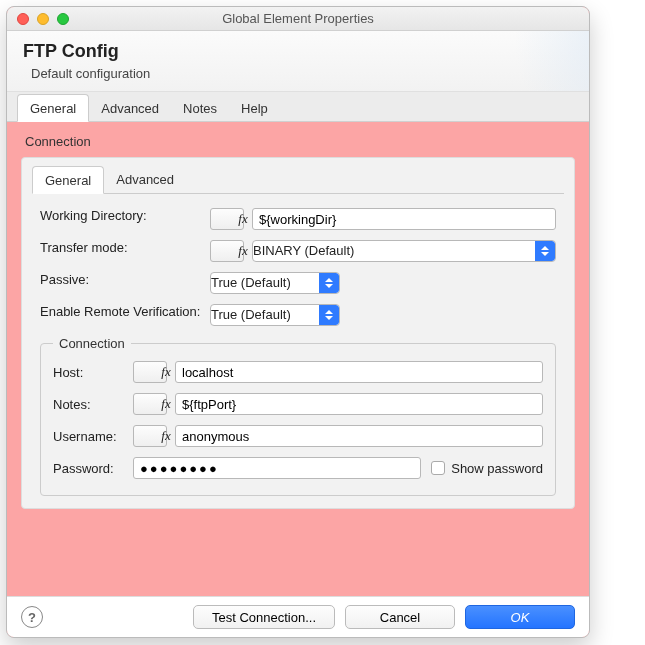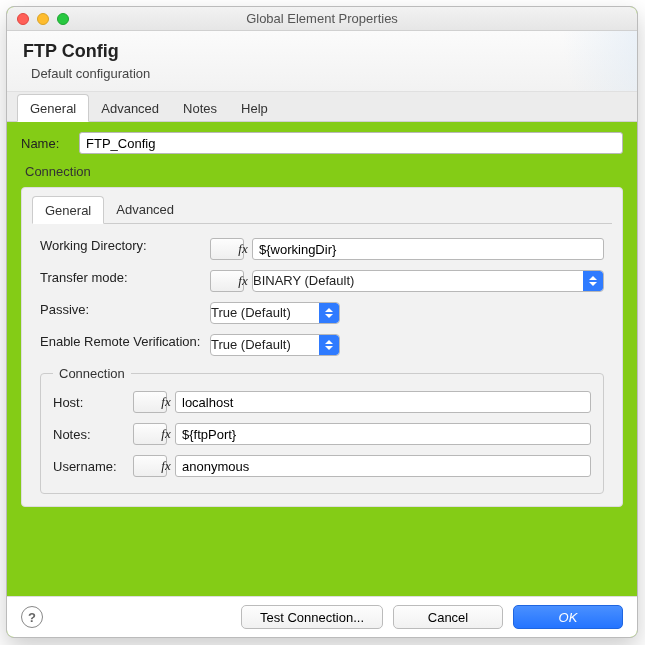--- a/index.html
+++ b/index.html
@@ -6,26 +6,26 @@
   body {
     margin: 0; padding: 0;
     background: #fff;
     font-family: -apple-system, "Helvetica Neue", Arial, sans-serif;
     font-size: 13px; color: #222;
     width: 645px; height: 645px;
     position: relative;
   }
   .window {
     position: absolute; left: 6px; top: 6px;
-    width: 632px; height: 632px;
+    width: 584px; height: 632px;
     border: 1px solid #bbb;
     border-radius: 8px;
     overflow: hidden;
     box-shadow: 0 10px 25px rgba(0,0,0,0.2);
-    background: #84cc16;
+    background: #fca5a5;
     display: flex; flex-direction: column;
   }
   .titlebar {
     height: 24px;
     background: linear-gradient(#f2f2f2,#e6e6e6);
     border-bottom: 1px solid #d0d0d0;
     display: flex; align-items: center;
     position: relative;
   }
   .traffic { display: flex; gap: 8px; margin-left: 10px; }
@@ -175,24 +175,20 @@
 
   <div class="outer-tabs">
     <div class="tab active">General</div>
     <div class="tab">Advanced</div>
     <div class="tab">Notes</div>
     <div class="tab">Help</div>
   </div>
 
   <div class="body">
 
-    <div class="row name-row">
-      <span class="lbl">Name:</span>
-      <input type="text" class="field" value="FTP_Config" style="">
-    </div>
 
     <div class="sub-title">Connection</div>
 
     <div class="panel">
 
       <div class="inner-tabs">
         <div class="tab active">General</div>
         <div class="tab">Advanced</div>
       </div>
 
@@ -243,20 +239,26 @@
             <span class="fx">fx</span>
             <input type="text" class="text-input" style="flex: 1 1 0%;" value="${ftpPort}">
           </div>
 
           <div class="conn-row">
             <span class="form-lbl">Username:</span>
             <span class="fx">fx</span>
             <input type="text" class="text-input" style="flex: 1 1 0%;" value="anonymous">
           </div>
 
+          <div class="conn-row pw-row">
+            <span class="form-lbl">Password:</span>
+            <input type="text" class="text-input pw-dots" style="flex: 1 1 0%;" value="●●●●●●●●">
+            <span class="checkbox"></span>
+            <span>Show password</span>
+          </div>
         </fieldset>
 
       </div>
     </div>
   </div>
 
   <div class="footer">
     <div class="help">?</div>
     <div class="spacer"></div>
     <button class="btn">Test Connection...</button>

